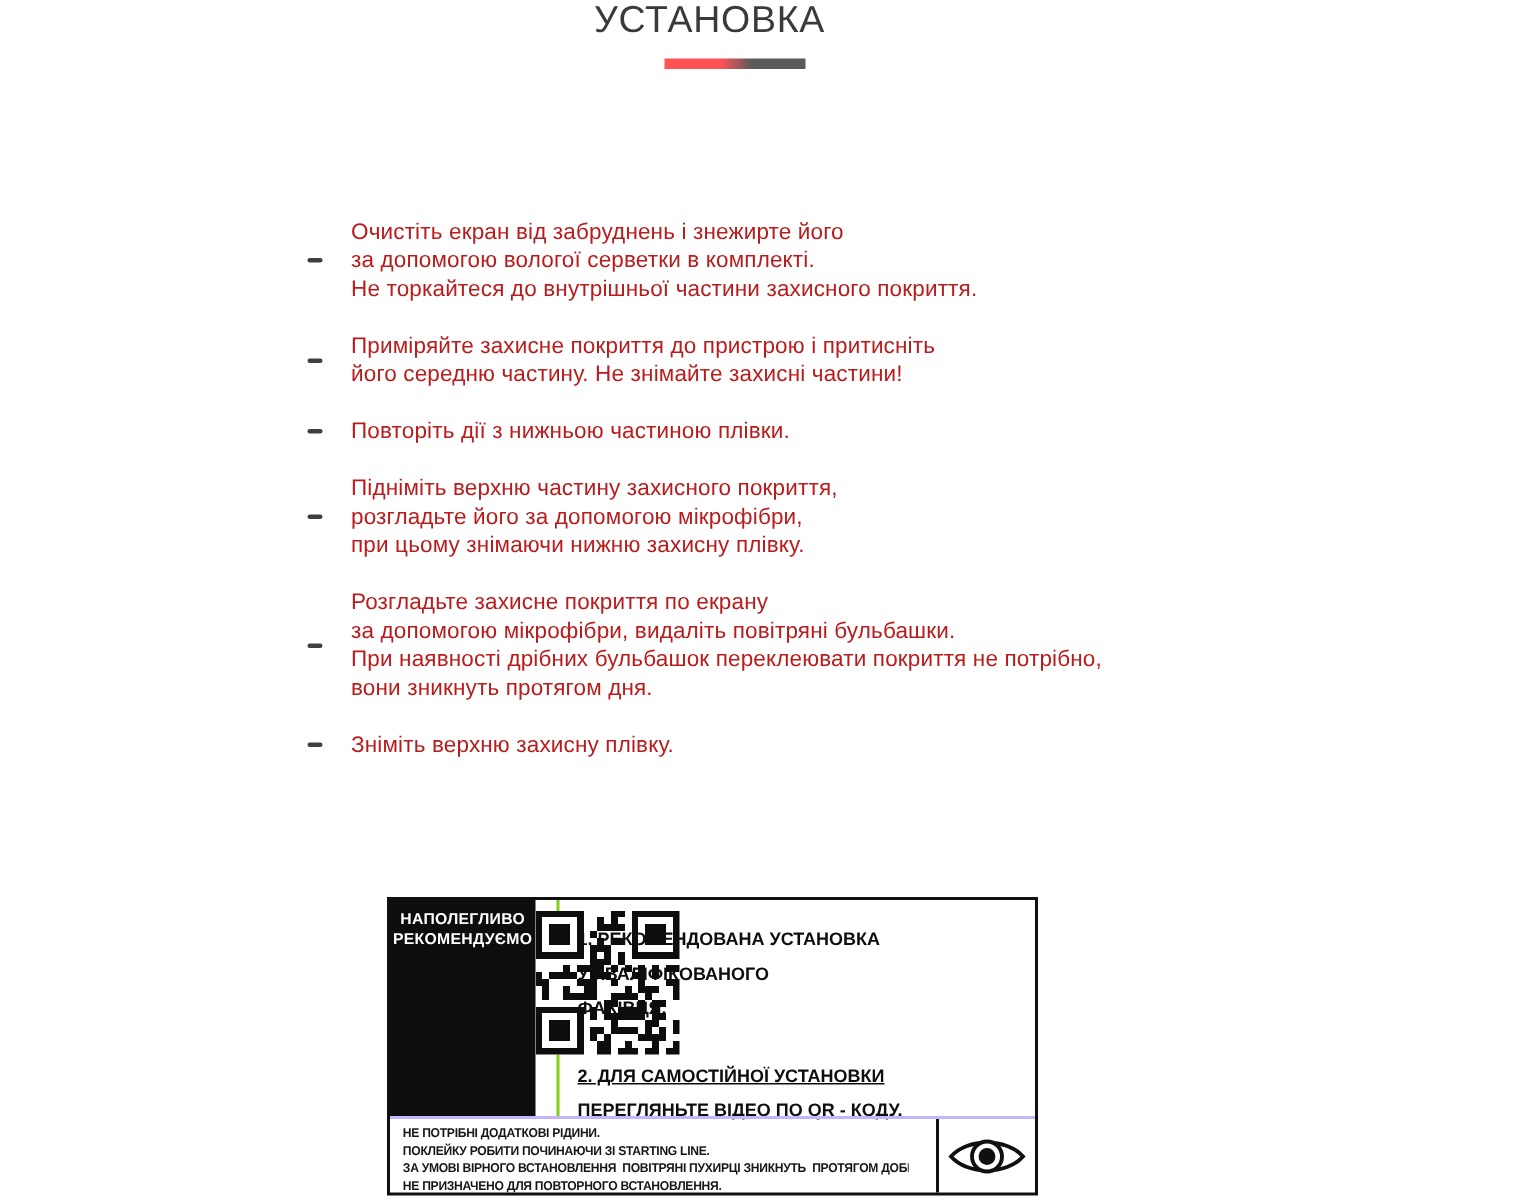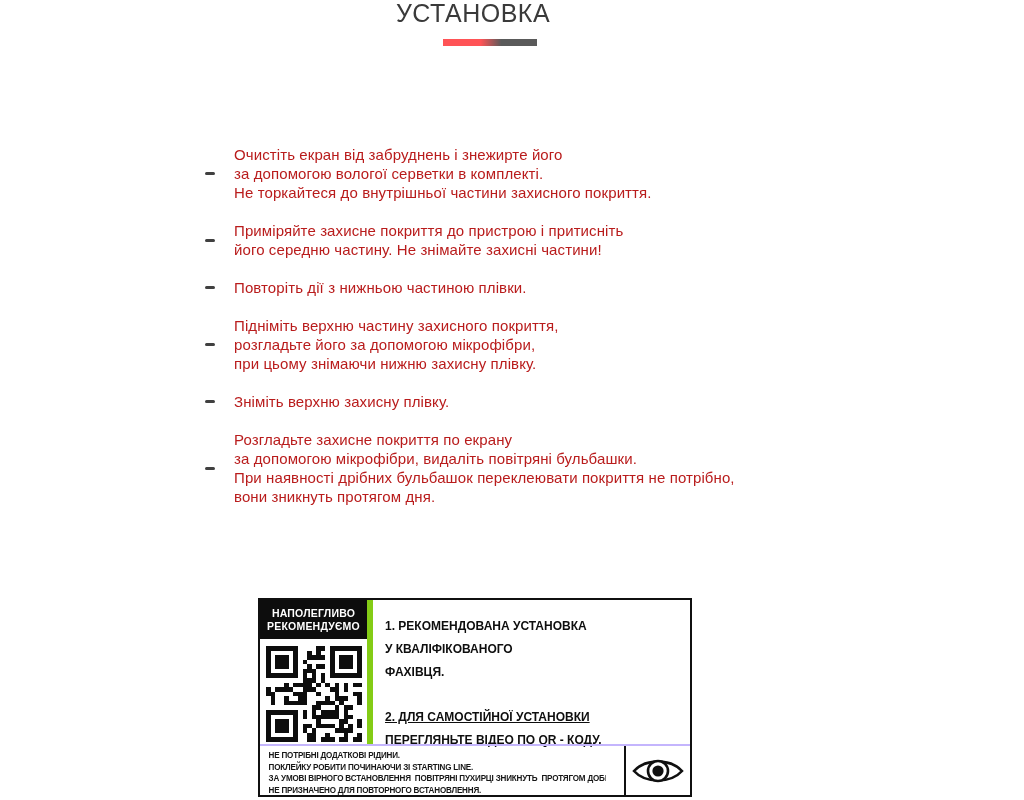--- a/index.html
+++ b/index.html
@@ -36,22 +36,22 @@
     font-size:15px;line-height:19px;color:#b91c1c;letter-spacing:0.1px;
   }
   
   .rec-box{
     position:absolute;left:258px;top:598px;width:434px;height:199px;
     border:2px solid #101010;box-sizing:border-box;
     display:flex;flex-direction:column;background:#fff;color:#101010;
   }
   .rec-top{flex:1;display:flex;min-height:0;}
   .rec-left{
-    width:113px;flex:0 0 113px;border-right:6px solid #84cc16;
-    box-sizing:border-box;display:flex;flex-direction:column;
+    width:113px;flex:0 0 113px;border-right:2px solid #84cc16;
+    box-sizing:border-box;display:flex;flex-direction:row;
   }
   .badge{
     background:#0d0d0d;color:#ffffff;
     font-weight:bold;font-size:10.5px;line-height:13px;
     text-align:center;padding:7px 2px 6px;
     white-space:pre-line;letter-spacing:0.2px;
   }
   .qr{width:96px;height:96px;margin:7px auto 0;}
   .qr svg{display:block;width:96px;height:96px;}
   .rec-right{flex:1;padding:15px 8px 0 12px;box-sizing:border-box;}
@@ -102,28 +102,28 @@
       <p class="instruction-text">Повторіть дії з нижньою частиною плівки.</p>
     </li>
     <li class="instruction">
       <span class="dash"></span>
       <p class="instruction-text">Підніміть верхню частину захисного покриття,
 розгладьте його за допомогою мікрофібри,
 при цьому знімаючи нижню захисну плівку.</p>
     </li>
     <li class="instruction">
       <span class="dash"></span>
-      <p class="instruction-text">Зніміть верхню захисну плівку.</p>
-    </li>
-    <li class="instruction">
-      <span class="dash"></span>
       <p class="instruction-text">Розгладьте захисне покриття по екрану
 за допомогою мікрофібри, видаліть повітряні бульбашки.
 При наявності дрібних бульбашок переклеювати покриття не потрібно,
 вони зникнуть протягом дня.</p>
+    </li>
+    <li class="instruction">
+      <span class="dash"></span>
+      <p class="instruction-text">Зніміть верхню захисну плівку.</p>
     </li>
   </ul>
 
   <div class="rec-box">
     <div class="rec-top">
       <div class="rec-left">
         <div class="badge">НАПОЛЕГЛИВО
 РЕКОМЕНДУЄМО</div>
         <div class="qr" id="qr">
             <svg viewBox="0 0 21 21" shape-rendering="crispEdges" fill="#0d0d0d">

